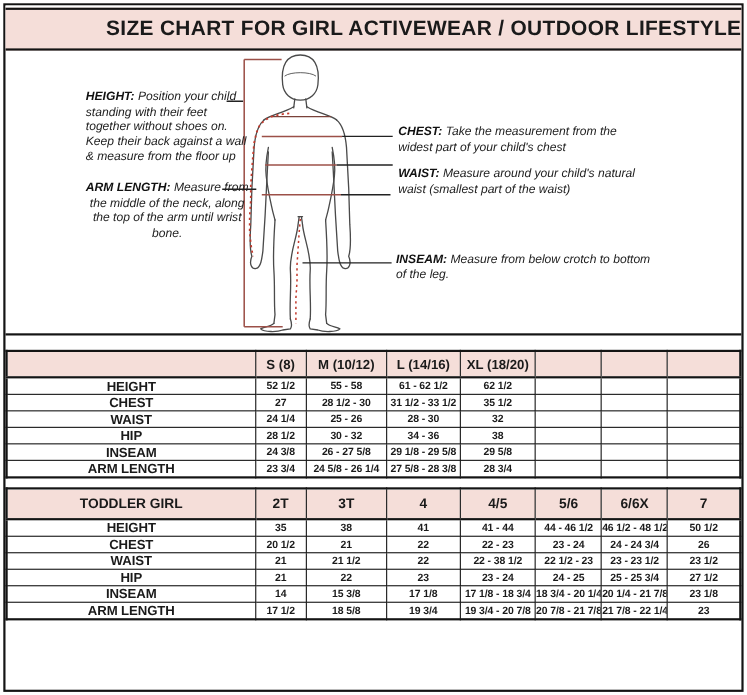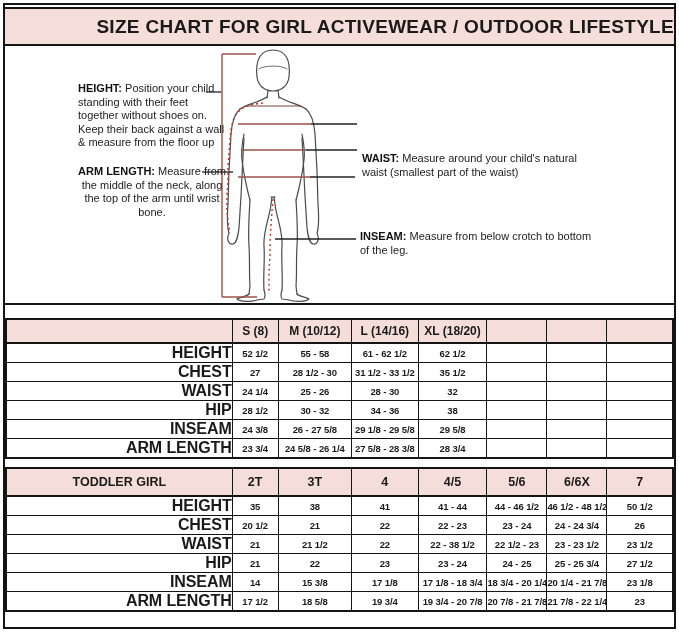--- a/index.html
+++ b/index.html
@@ -13,40 +13,40 @@
   .title-box{height:64px;border-bottom:2px solid var(--border);display:flex;align-items:center;justify-content:center;}
   .title-box h1{margin:0;font-size:17.5px;font-weight:bold;letter-spacing:.6px;}
 
   .spacer2{height:2px;background:#fff;}
   .banner{height:35px;background:var(--banner-bg);border-top:2px solid var(--border);border-bottom:2px solid var(--border);
           display:flex;align-items:center;justify-content:flex-end;}
   .banner h2{margin:0;font-size:19px;font-weight:bold;letter-spacing:.3px;}
 
   .diagram{position:relative;height:257px;border-bottom:2px solid var(--border);overflow:hidden;}
   .diagram svg{position:absolute;left:0;top:0;}
-  .note{position:absolute;font-size:11px;line-height:13.5px;color:#222;}
+  .note{position:absolute;font-size:11px;line-height:13.5px;color:#222;font-style:italic;}
   .note b{font-weight:bold;color:#111;}
   .note-height{left:73px;top:36px;width:152px;}
   .note-arm{left:73px;top:119px;width:148px;text-align:center;}
   .note-chest{left:357px;top:68px;width:206px;}
   .note-waist{left:357px;top:106px;width:238px;}
   .note-hip{left:357px;top:123px;width:210px;}
   .note-inseam{left:355px;top:184px;width:240px;}
 
   .gap1{height:13px;} .gap2{height:8px;}
 
   table.size{width:100%;border-collapse:collapse;border:2px solid var(--border);table-layout:fixed;}
   table.size th,table.size td{border:1.6px solid var(--border);padding:0;text-align:center;vertical-align:middle;
       white-space:nowrap;overflow:hidden;}
   table.size thead th{background:var(--header-bg);font-weight:bold;font-size:12px;border-bottom:2px solid var(--border);}
   #girl-table thead th{height:22px;}
   #toddler-table thead th{height:26px;font-size:12.5px;}
   table.size td{font-size:9.5px;font-weight:bold;letter-spacing:-0.1px;height:13px;}
   #toddler-table td{height:14px;}
-  table.size td.rowlabel{font-size:16px;text-align:right;}
+  table.size td.rowlabel{font-size:12px;}
 </style>
 </head>
 <body>
 
 <div class="sheet">
 
 
   <div class="spacer2"></div>
 
   <div class="banner">
@@ -106,20 +106,21 @@
         <line x1="197" y1="126" x2="228" y2="126"></line>
         <line x1="306" y1="78" x2="352" y2="78"></line>
         <line x1="301" y1="104" x2="352" y2="104"></line>
         <line x1="305" y1="131" x2="350" y2="131"></line>
         <line x1="270" y1="193" x2="351" y2="193"></line>
       </g>
     </svg>
 
     <div class="note note-height"><b>HEIGHT:</b><span> Position your child standing with their feet together without shoes on. Keep their back against a wall &amp; measure from the floor up</span></div>
     <div class="note note-arm"><b>ARM LENGTH:</b><span> Measure from the middle of the neck, along the top of the arm until wrist bone.</span></div>
+    <div class="note note-chest"><b>CHEST:</b><span> Take the measurement from the widest part of your child's chest</span></div>
     <div class="note note-waist"><b>WAIST:</b><span> Measure around your child's natural waist (smallest part of the waist)</span></div>
     <div class="note note-inseam"><b>INSEAM:</b><span> Measure from below crotch to bottom of the leg.</span></div>
   </div>
 
   <div class="gap1"></div>
 
   <table class="size" id="girl-table">
     <colgroup>
       <col style="width:33.9%">
         <col style="width:6.9%">

